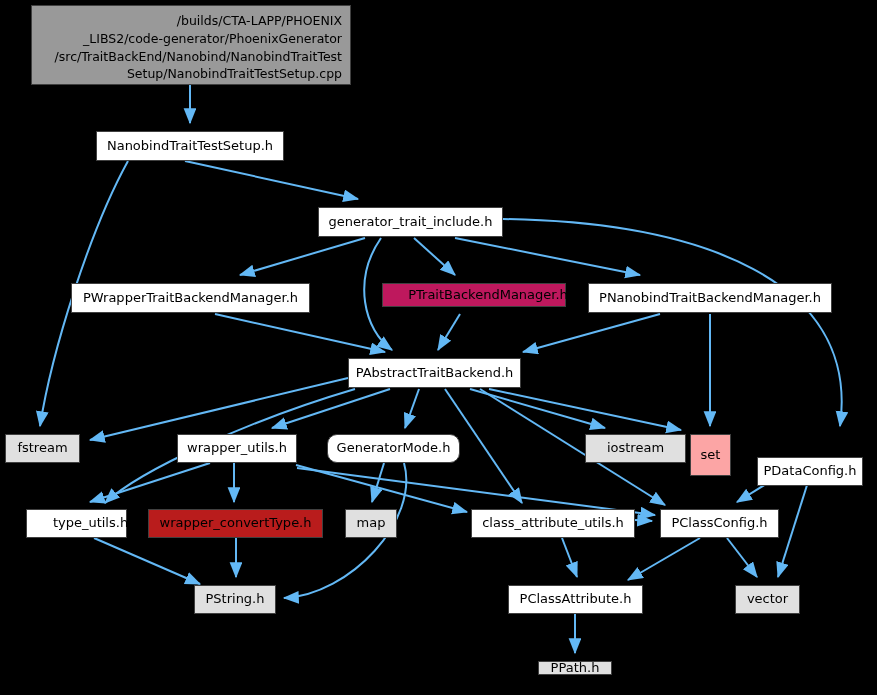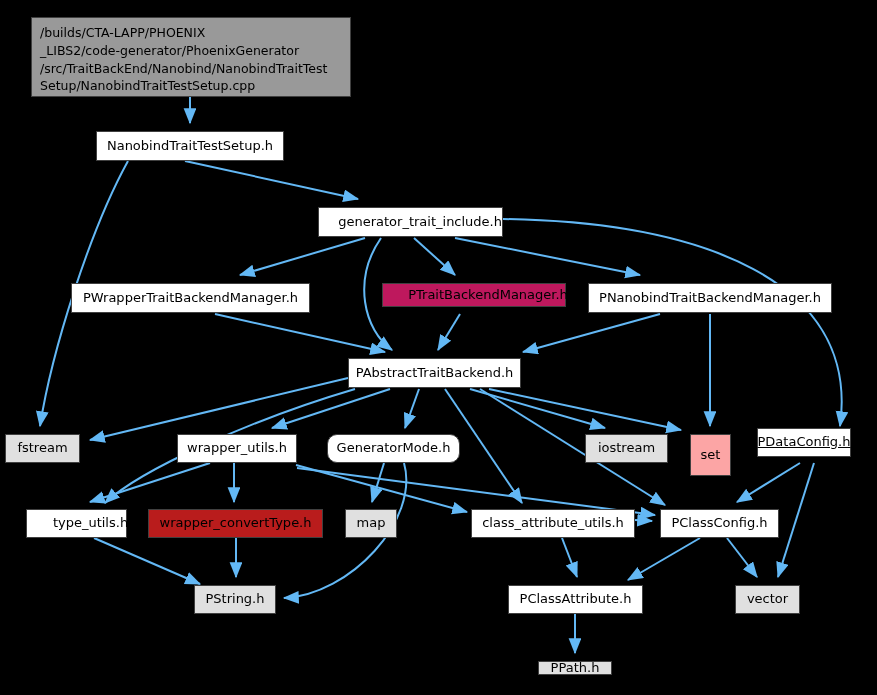--- a/index.html
+++ b/index.html
@@ -4,22 +4,22 @@
 <style>
   html,body{margin:0;padding:0;background:#000;}
   #canvas{position:relative;width:877px;height:695px;background:#000;overflow:hidden;
           font-family:"DejaVu Sans","Liberation Sans",sans-serif;}
   svg.edges{position:absolute;left:0;top:0;width:877px;height:695px;pointer-events:none;}
   .node{position:absolute;box-sizing:border-box;display:flex;align-items:center;
         justify-content:center;border:1px solid #404040;background:#ffffff;color:#000;
         font-size:13px;line-height:1.15;white-space:nowrap;}
   .node.sys{background:#e0e0e0;}
   .node.title{background:#999999;border:1px solid #404040;display:block;
-              padding:6px 8px;text-align:left;font-size:12.5px;line-height:1.42;
-              white-space:pre-line;color:#000;margin-top:12px;}
+              padding:6px 8px;text-align:right;font-size:12.5px;line-height:1.42;
+              white-space:pre-line;color:#000;}
 </style>
 </head>
 <body>
 
 <div id="canvas">
 
   <svg class="edges" viewBox="0 0 877 695" xmlns="http://www.w3.org/2000/svg">
     <defs>
       <marker id="ah" markerWidth="9" markerHeight="9" refX="7.4" refY="3.2" orient="auto" markerUnits="strokeWidth">
         <path d="M0,0 L8,3.2 L0,6.4 z" fill="#63b8f5"></path>
@@ -66,21 +66,21 @@
 
   <div class="node title" style="left: 31px; top: 5px; width: 320px; height: 80px; background: rgb(153, 153, 153); border-color: rgb(64, 64, 64);">/builds/CTA-LAPP/PHOENIX
 _LIBS2/code-generator/PhoenixGenerator
 /src/TraitBackEnd/Nanobind/NanobindTraitTest
 Setup/NanobindTraitTestSetup.cpp</div>
 
   <div id="node-layer">
       <div class="node" style="left: 96px; top: 131px; width: 188px; height: 30px; background: rgb(255, 255, 255); border-color: rgb(64, 64, 64);">
         <span>NanobindTraitTestSetup.h</span>
       </div>
-      <div class="node" style="left: 318px; top: 207px; width: 185px; height: 30px; background: rgb(255, 255, 255); border-color: rgb(64, 64, 64); justify-content: flex-end;">
+      <div class="node" style="left: 318px; top: 207px; width: 185px; height: 30px; background: rgb(255, 255, 255); border-color: rgb(64, 64, 64);">
         <span>generator_trait_include.h</span>
       </div>
       <div class="node" style="left: 71px; top: 283px; width: 239px; height: 30px; background: rgb(255, 255, 255); border-color: rgb(64, 64, 64);">
         <span>PWrapperTraitBackendManager.h</span>
       </div>
       <div class="node" style="left: 382px; top: 283px; width: 184px; height: 24px; background: #be185d; border-color: rgb(64, 64, 64); padding-left: 28px;">
         <span>PTraitBackendManager.h</span>
       </div>
       <div class="node" style="left: 588px; top: 283px; width: 244px; height: 30px; background: rgb(255, 255, 255); border-color: rgb(64, 64, 64);">
         <span>PNanobindTraitBackendManager.h</span>
@@ -90,27 +90,27 @@
       </div>
       <div class="node sys" style="left: 5px; top: 434px; width: 75px; height: 29px; background: rgb(224, 224, 224); border-color: rgb(64, 64, 64);">
         <span>fstream</span>
       </div>
       <div class="node" style="left: 177px; top: 434px; width: 120px; height: 29px; background: rgb(255, 255, 255); border-color: rgb(64, 64, 64);">
         <span>wrapper_utils.h</span>
       </div>
       <div class="node" style="left: 327px; top: 434px; width: 133px; height: 29px; background: rgb(255, 255, 255); border-color: rgb(64, 64, 64); border-radius: 10px;">
         <span>GeneratorMode.h</span>
       </div>
-      <div class="node sys" style="left: 585px; top: 434px; width: 83px; height: 29px; background: rgb(224, 224, 224); border-color: rgb(64, 64, 64);">
+      <div class="node sys" style="left: 585px; top: 434px; width: 101px; height: 29px; background: rgb(224, 224, 224); border-color: rgb(64, 64, 64);">
         <span>iostream</span>
       </div>
       <div class="node sys" style="left: 690px; top: 434px; width: 41px; height: 42px; background: #fca5a5; border-color: rgb(64, 64, 64); align-items: center;">
         <span>set</span>
       </div>
-      <div class="node" style="left: 757px; top: 428px; width: 94px; height: 29px; background: rgb(255, 255, 255); border-color: rgb(64, 64, 64); text-decoration: underline;">
+      <div class="node" style="left: 757px; top: 457px; width: 106px; height: 29px; background: rgb(255, 255, 255); border-color: rgb(64, 64, 64);">
         <span>PDataConfig.h</span>
       </div>
       <div class="node" style="left: 26px; top: 509px; width: 101px; height: 29px; background: rgb(255, 255, 255); border-color: rgb(64, 64, 64); padding-left: 28px;">
         <span>type_utils.h</span>
       </div>
       <div class="node" style="left: 148px; top: 509px; width: 175px; height: 29px; background: #b91c1c; border-color: rgb(64, 64, 64);">
         <span>wrapper_convertType.h</span>
       </div>
       <div class="node sys" style="left: 345px; top: 509px; width: 52px; height: 29px; background: rgb(224, 224, 224); border-color: rgb(64, 64, 64);">
         <span>map</span>

